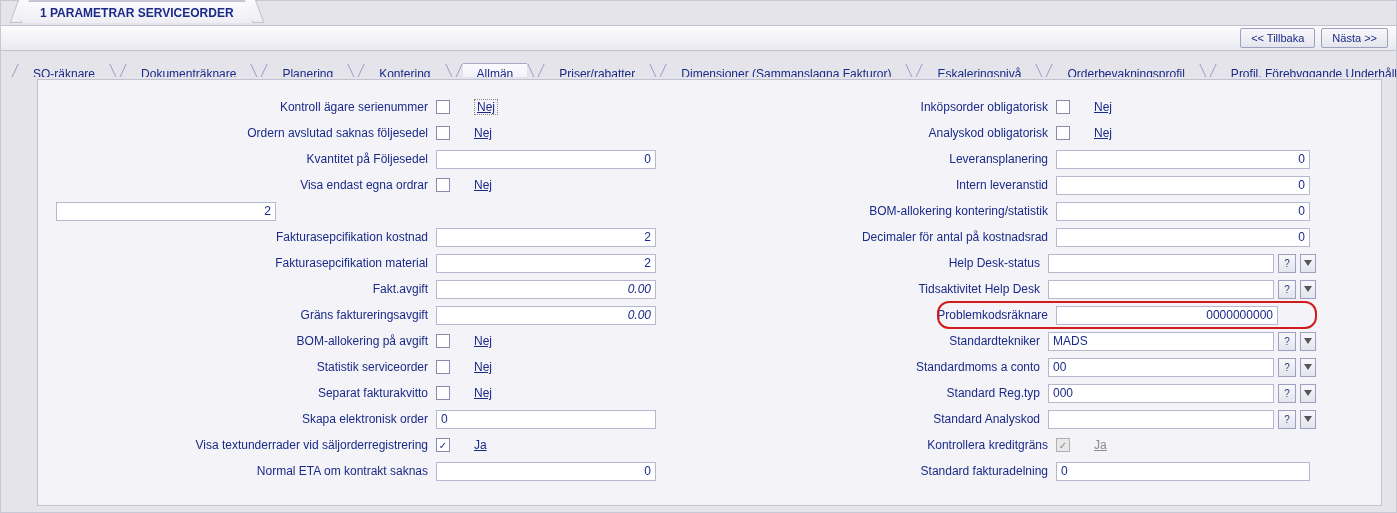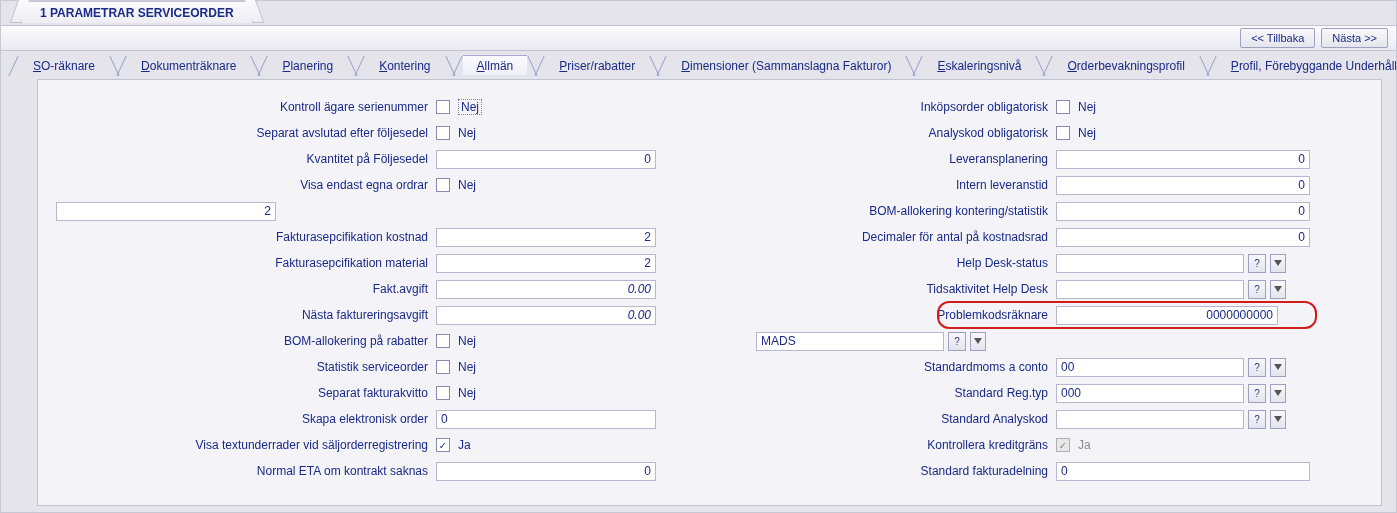--- a/index.html
+++ b/index.html
@@ -72,20 +72,21 @@
     cursor:pointer;
   }
   .inner-tab .slash-l, .inner-tab .slash-r {
     position:absolute; top:0; height:20px; width:1px; background:#9b9bc8;
   }
   .inner-tab .slash-l { left:-6px; transform:skewX(-25deg); }
   .inner-tab .slash-r { right:-6px; transform:skewX(25deg); }
   .inner-tab.active {
     background: linear-gradient(#fafaff, #efeff7);
     border-top:1px solid #a8a8cc;
+    margin-top:8px;
   }
   .content-frame {
     position:absolute;
     left:36px; right:14px; top:78px; bottom:6px;
     border:1px solid #c2c2d2;
     background:#f4f4f8;
     padding:14px 18px;
     overflow:hidden;
   }
   .columns { display:flex; gap:80px; }
@@ -95,29 +96,29 @@
   .row { display:flex; align-items:center; height:26px;justify-content:center; }
   .lbl { text-align:right; padding-right:8px; color:#1a2a88; white-space:nowrap; }
   .col-left .lbl { width:380px; }
   .col-right .lbl { width:300px; }
   .val { flex:1; display:flex; align-items:center; gap:4px; }
   .txt {
     width:220px; height:19px; border:1px solid #b7b7cf;
     background:#ffffff; font-size:12px; color:#1a2a88;
     padding:0 4px; line-height:17px;
   }
-  .col-right .txt { width:188px; }
+  .col-right .txt { width:226px; }
   .txt.num { text-align:right; }
   .txt.dec { text-align:right;font-style:italic; }
   .chk-box {
     width:14px; height:14px; border:1px solid #8a8ab0; background:#ffffff;
     display:inline-flex; align-items:center; justify-content:center;
     font-size:10px; color:#1a2a88;
   }
-  .chk-label { color:#1a2a88; margin-left:4px; }
+  .chk-label { color:#1a2a88; margin-left:20px;text-decoration:underline; }
   .lookup-btn {
     width:18px; height:19px;
     border:1px solid #9da0c0;
     background:linear-gradient(#f7f7fb,#e4e4ee);
     font-size:10px; color:#3a3a7a;
     display:inline-flex; align-items:center; justify-content:center;
     cursor:pointer;
   }
   .dd-btn {
     width:16px; height:19px;
@@ -165,21 +166,21 @@
 
         <div class="row">
             <div class="lbl">Kontroll ägare serienummer</div>
           <div class="val">
               <span class="chk-box"></span>
             <span class="chk-label" style="border:1px dotted #888; padding:0 2px;">Nej</span>
             </div>
           </div>
 
         <div class="row">
-            <div class="lbl">Separat avslutad efter följesedel</div>
+            <div class="lbl">Ordern avslutad saknas följesedel</div>
           <div class="val">
               <span class="chk-box"></span>
             <span class="chk-label">Nej</span>
             </div>
           </div>
 
         <div class="row">
             <div class="lbl">Kvantitet på Följesedel</div>
           <div class="val">
               <input class="txt num" value="0" style="">
@@ -215,28 +216,28 @@
           </div>
 
         <div class="row">
             <div class="lbl">Fakt.avgift</div>
           <div class="val">
               <input class="txt dec" value="0.00" style="">
             </div>
           </div>
 
         <div class="row">
-            <div class="lbl">Nästa faktureringsavgift</div>
+            <div class="lbl">Gräns faktureringsavgift</div>
           <div class="val">
               <input class="txt dec" value="0.00" style="">
             </div>
           </div>
 
         <div class="row">
-            <div class="lbl">BOM-allokering på rabatter</div>
+            <div class="lbl">BOM-allokering på avgift</div>
           <div class="val">
               <span class="chk-box"></span>
             <span class="chk-label">Nej</span>
             </div>
           </div>
 
         <div class="row">
             <div class="lbl">Statistik serviceorder</div>
           <div class="val">
               <span class="chk-box"></span>
@@ -349,20 +350,21 @@
           </div>
 
         <div class="row highlight-row" id="problem-row">
             <div class="lbl">Problemkodsräknare</div>
           <div class="val">
               <input class="txt num" style="width: 222px;" value="0000000000">
             </div>
           </div>
 
         <div class="row">
+            <div class="lbl">Standardtekniker</div>
           <div class="val">
               <input class="txt" value="MADS" style="">
             <span class="lookup-btn">?</span>
             <span class="dd-btn">
                 <svg viewBox="0 0 8 6">
                   <polygon points="0,0 8,0 4,6" fill="#555"></polygon>
                 </svg>
               </span>
             </div>
           </div>

